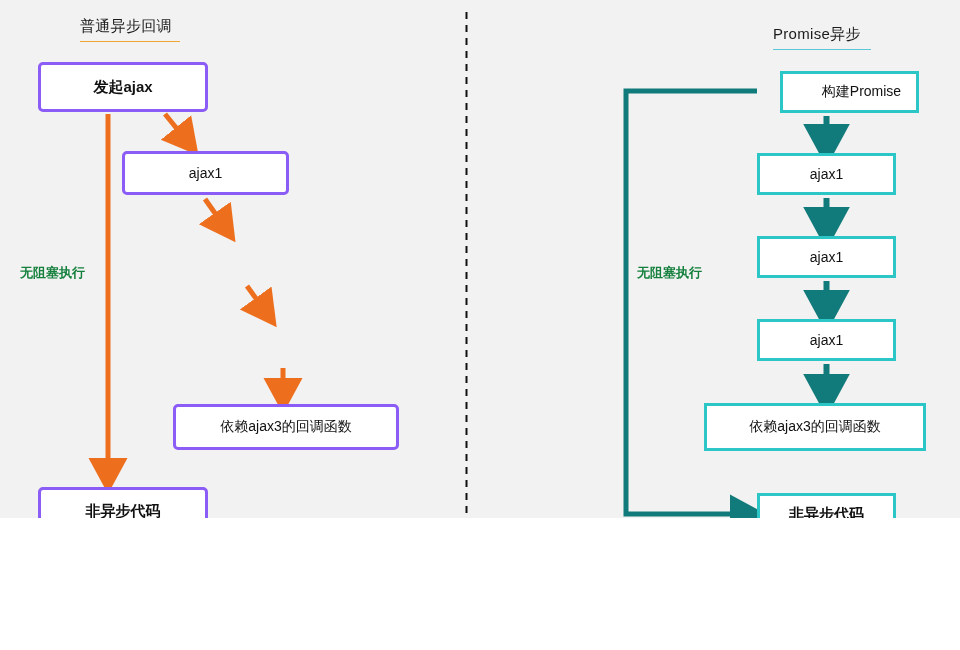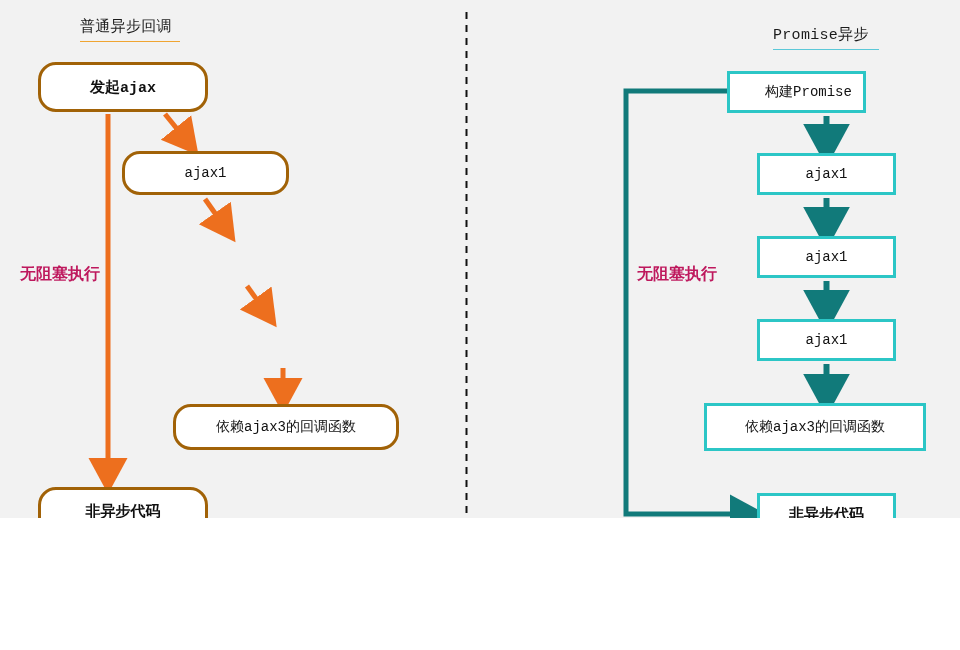--- a/index.html
+++ b/index.html
@@ -6,21 +6,21 @@
   html, body {
     margin: 0;
     padding: 0;
     background: #ffffff;
   }
   #canvas {
     position: relative;
     width: 960px;
     height: 518px;
     background: #f2f2f2;
-    font-family: Liberation Mono, monospace;
+    font-family: Liberation Sans, sans-serif;
     overflow: hidden;
   }
   .svg-layer {
     position: absolute;
     left: 0;
     top: 0;
     width: 960px;
     height: 650px;
     pointer-events: none;
   }
@@ -51,37 +51,37 @@
     box-sizing: border-box;
     display: flex;
     align-items: center;
     justify-content: center;
     background: #ffffff;
     font-size: 14px;
     color: #111111;
     white-space: nowrap;
   }
   .node.orange {
-    border: 3px solid #a16207;
-    border-radius: 18px;
+    border: 3px solid #8b5cf6;
+    border-radius: 5px;
   }
   .node.teal {
     border: 3px solid #2CC6C6;
     border-radius: 0px;
   }
   .node.bold {
     font-weight: bold;
     font-size: 15px;
   }
   
   .side-label {
     position: absolute;
-    font-size: 16px;
+    font-size: 13px;
     font-weight: bold;
-    color: #be185d;
+    color: #15803d;
     white-space: nowrap;
   }
   #label-left  { left: 20px;  top: 264px; }
   #label-right { left: 637px; top: 264px; }
 </style>
 </head>
 <body>
 
 <div id="canvas">
 
@@ -129,21 +129,21 @@
 
 
   <div class="node orange" style="left:173px; top:404px; width:226px; height:46px;">依赖ajax3的回调函数</div>
 
   <div class="node orange bold" style="left:38px; top:487px; width:170px; height:48px;">非异步代码</div>
 
   <div class="panel-title" id="title-right">Promise异步</div>
 
   <div class="side-label" id="label-right">无阻塞执行</div>
 
-  <div class="node teal" style="left:727px; top:71px; width:139px; height:42px;padding-left:24px;">构建Promise</div>
+  <div class="node teal" style="left:780px; top:71px; width:139px; height:42px;padding-left:24px;">构建Promise</div>
 
   <div class="node teal" style="left:757px; top:153px; width:139px; height:42px;">ajax1</div>
 
   <div class="node teal" style="left:757px; top:236px; width:139px; height:42px;">ajax1</div>
 
   <div class="node teal" style="left:757px; top:319px; width:139px; height:42px;">ajax1</div>
 
   <div class="node teal" style="left:704px; top:403px; width:222px; height:48px;">依赖ajax3的回调函数</div>
 
   <div class="node teal bold" style="left:757px; top:493px; width:139px; height:43px;">非异步代码</div>

